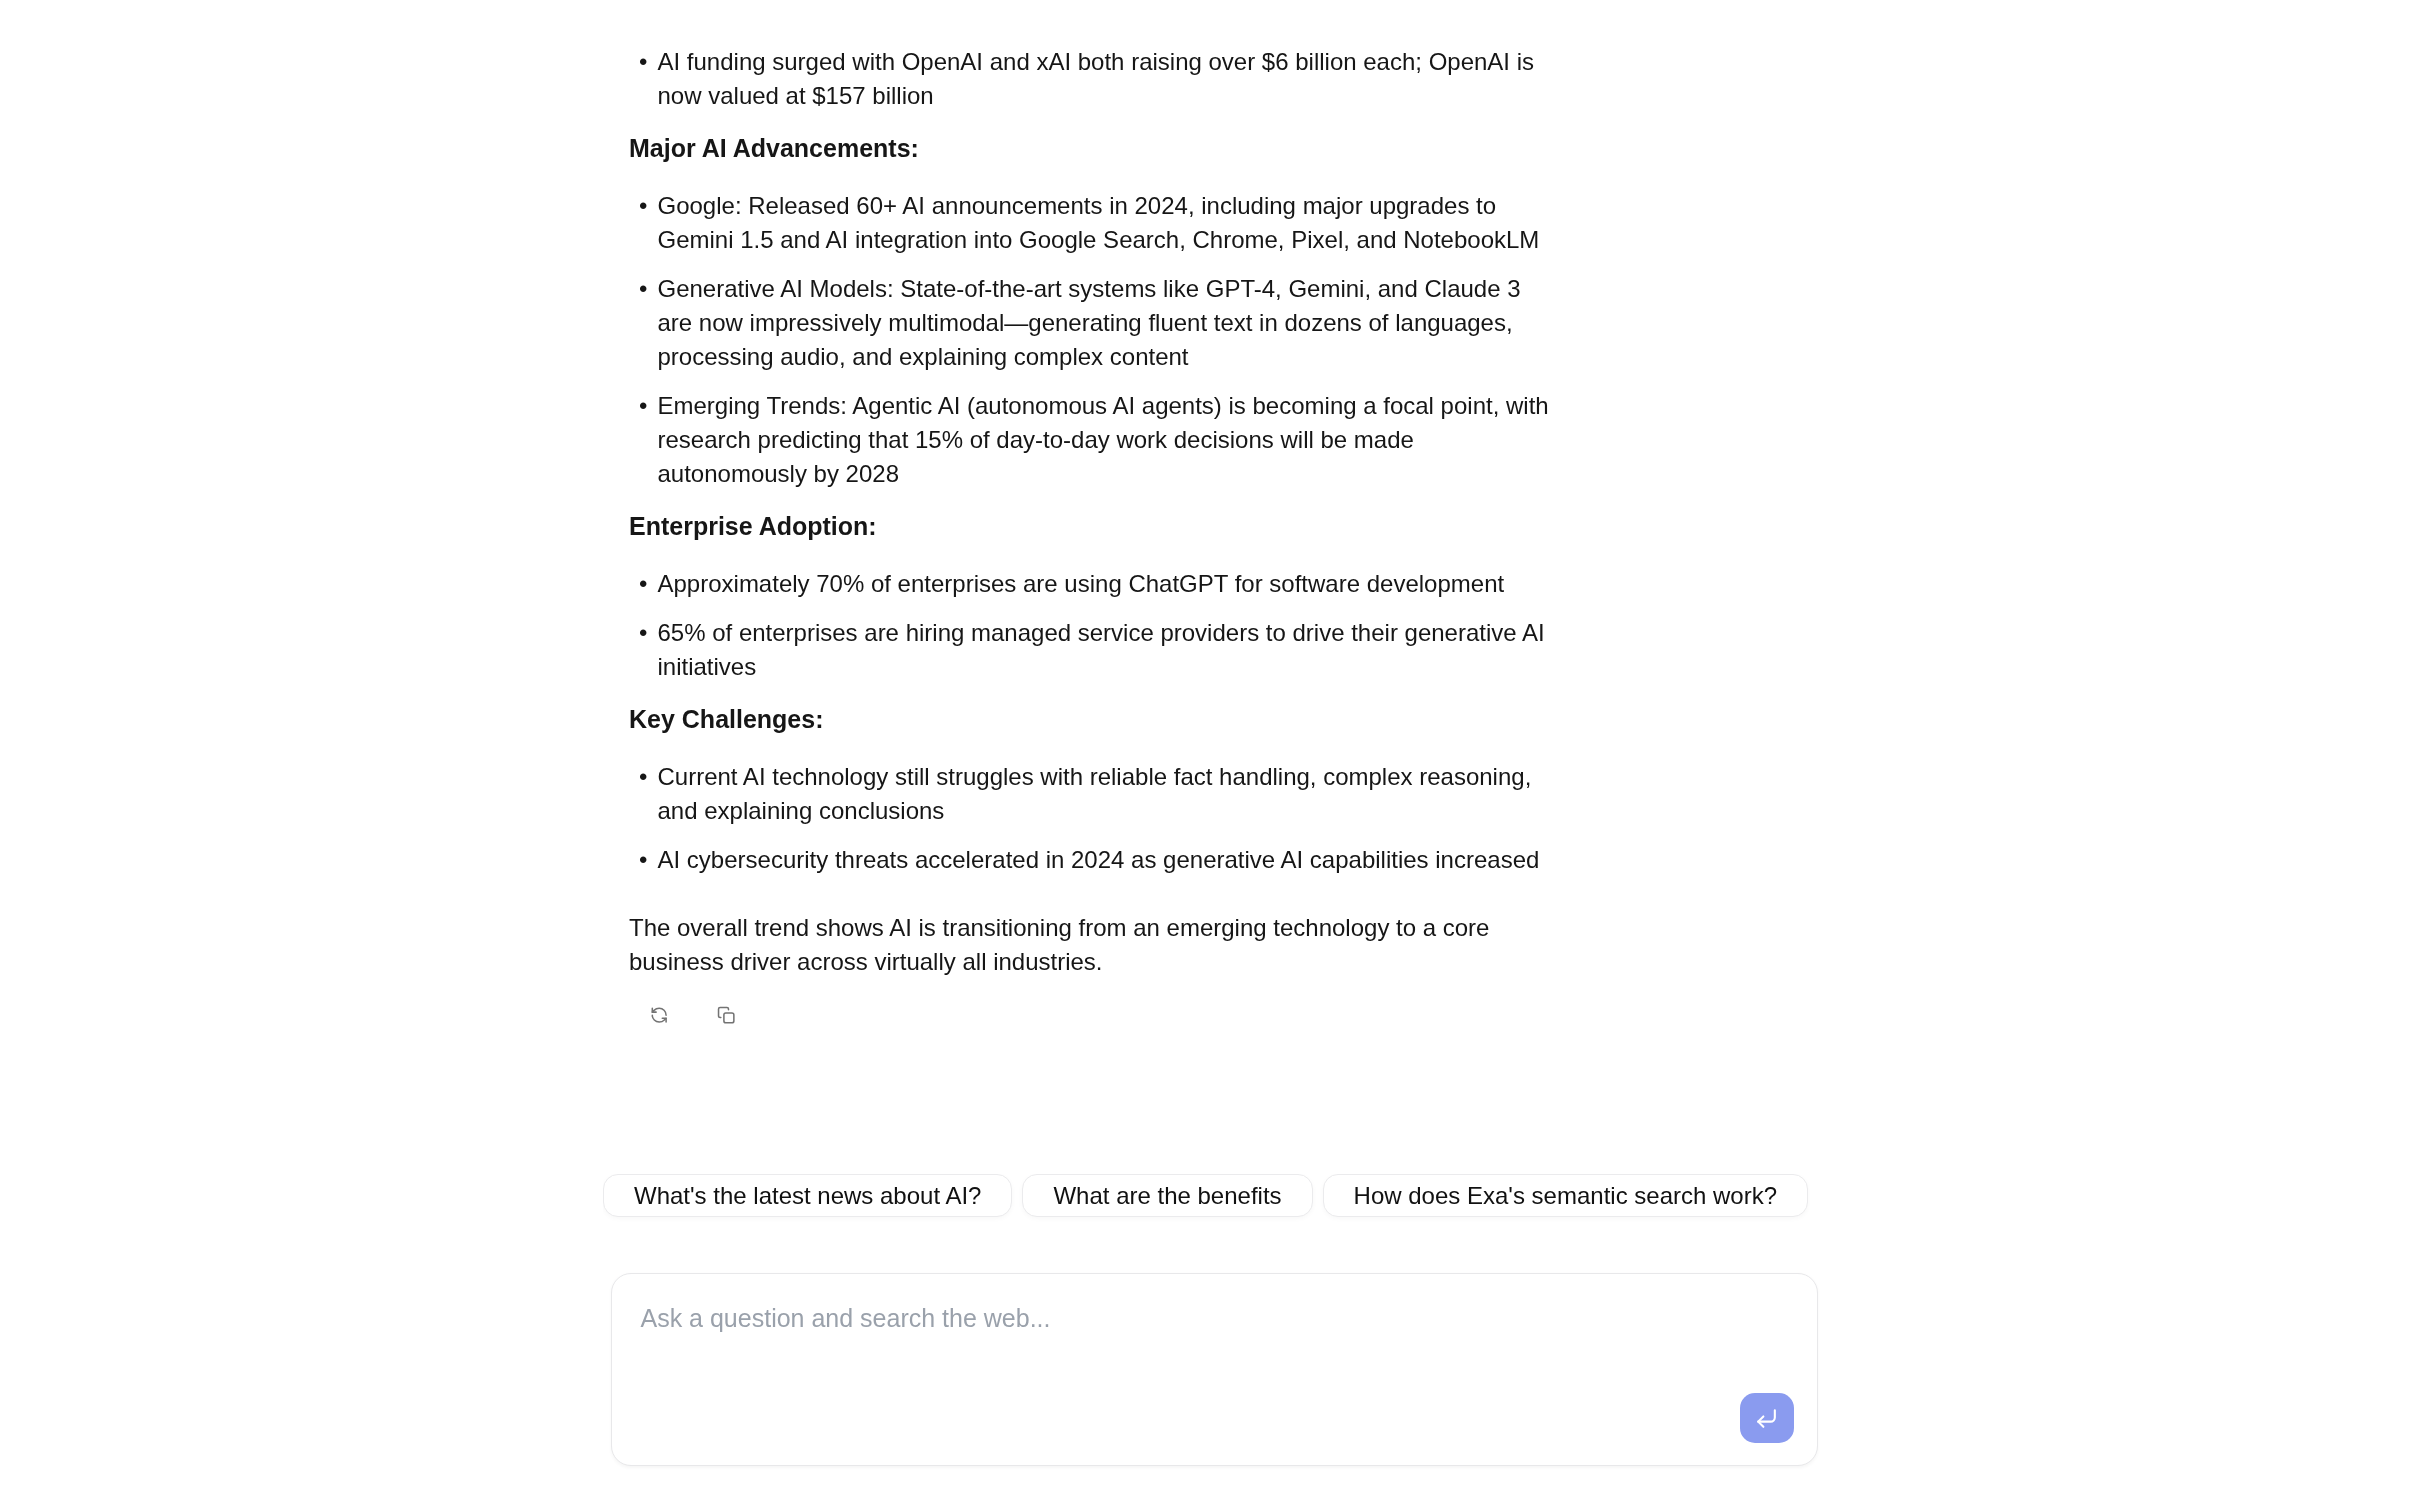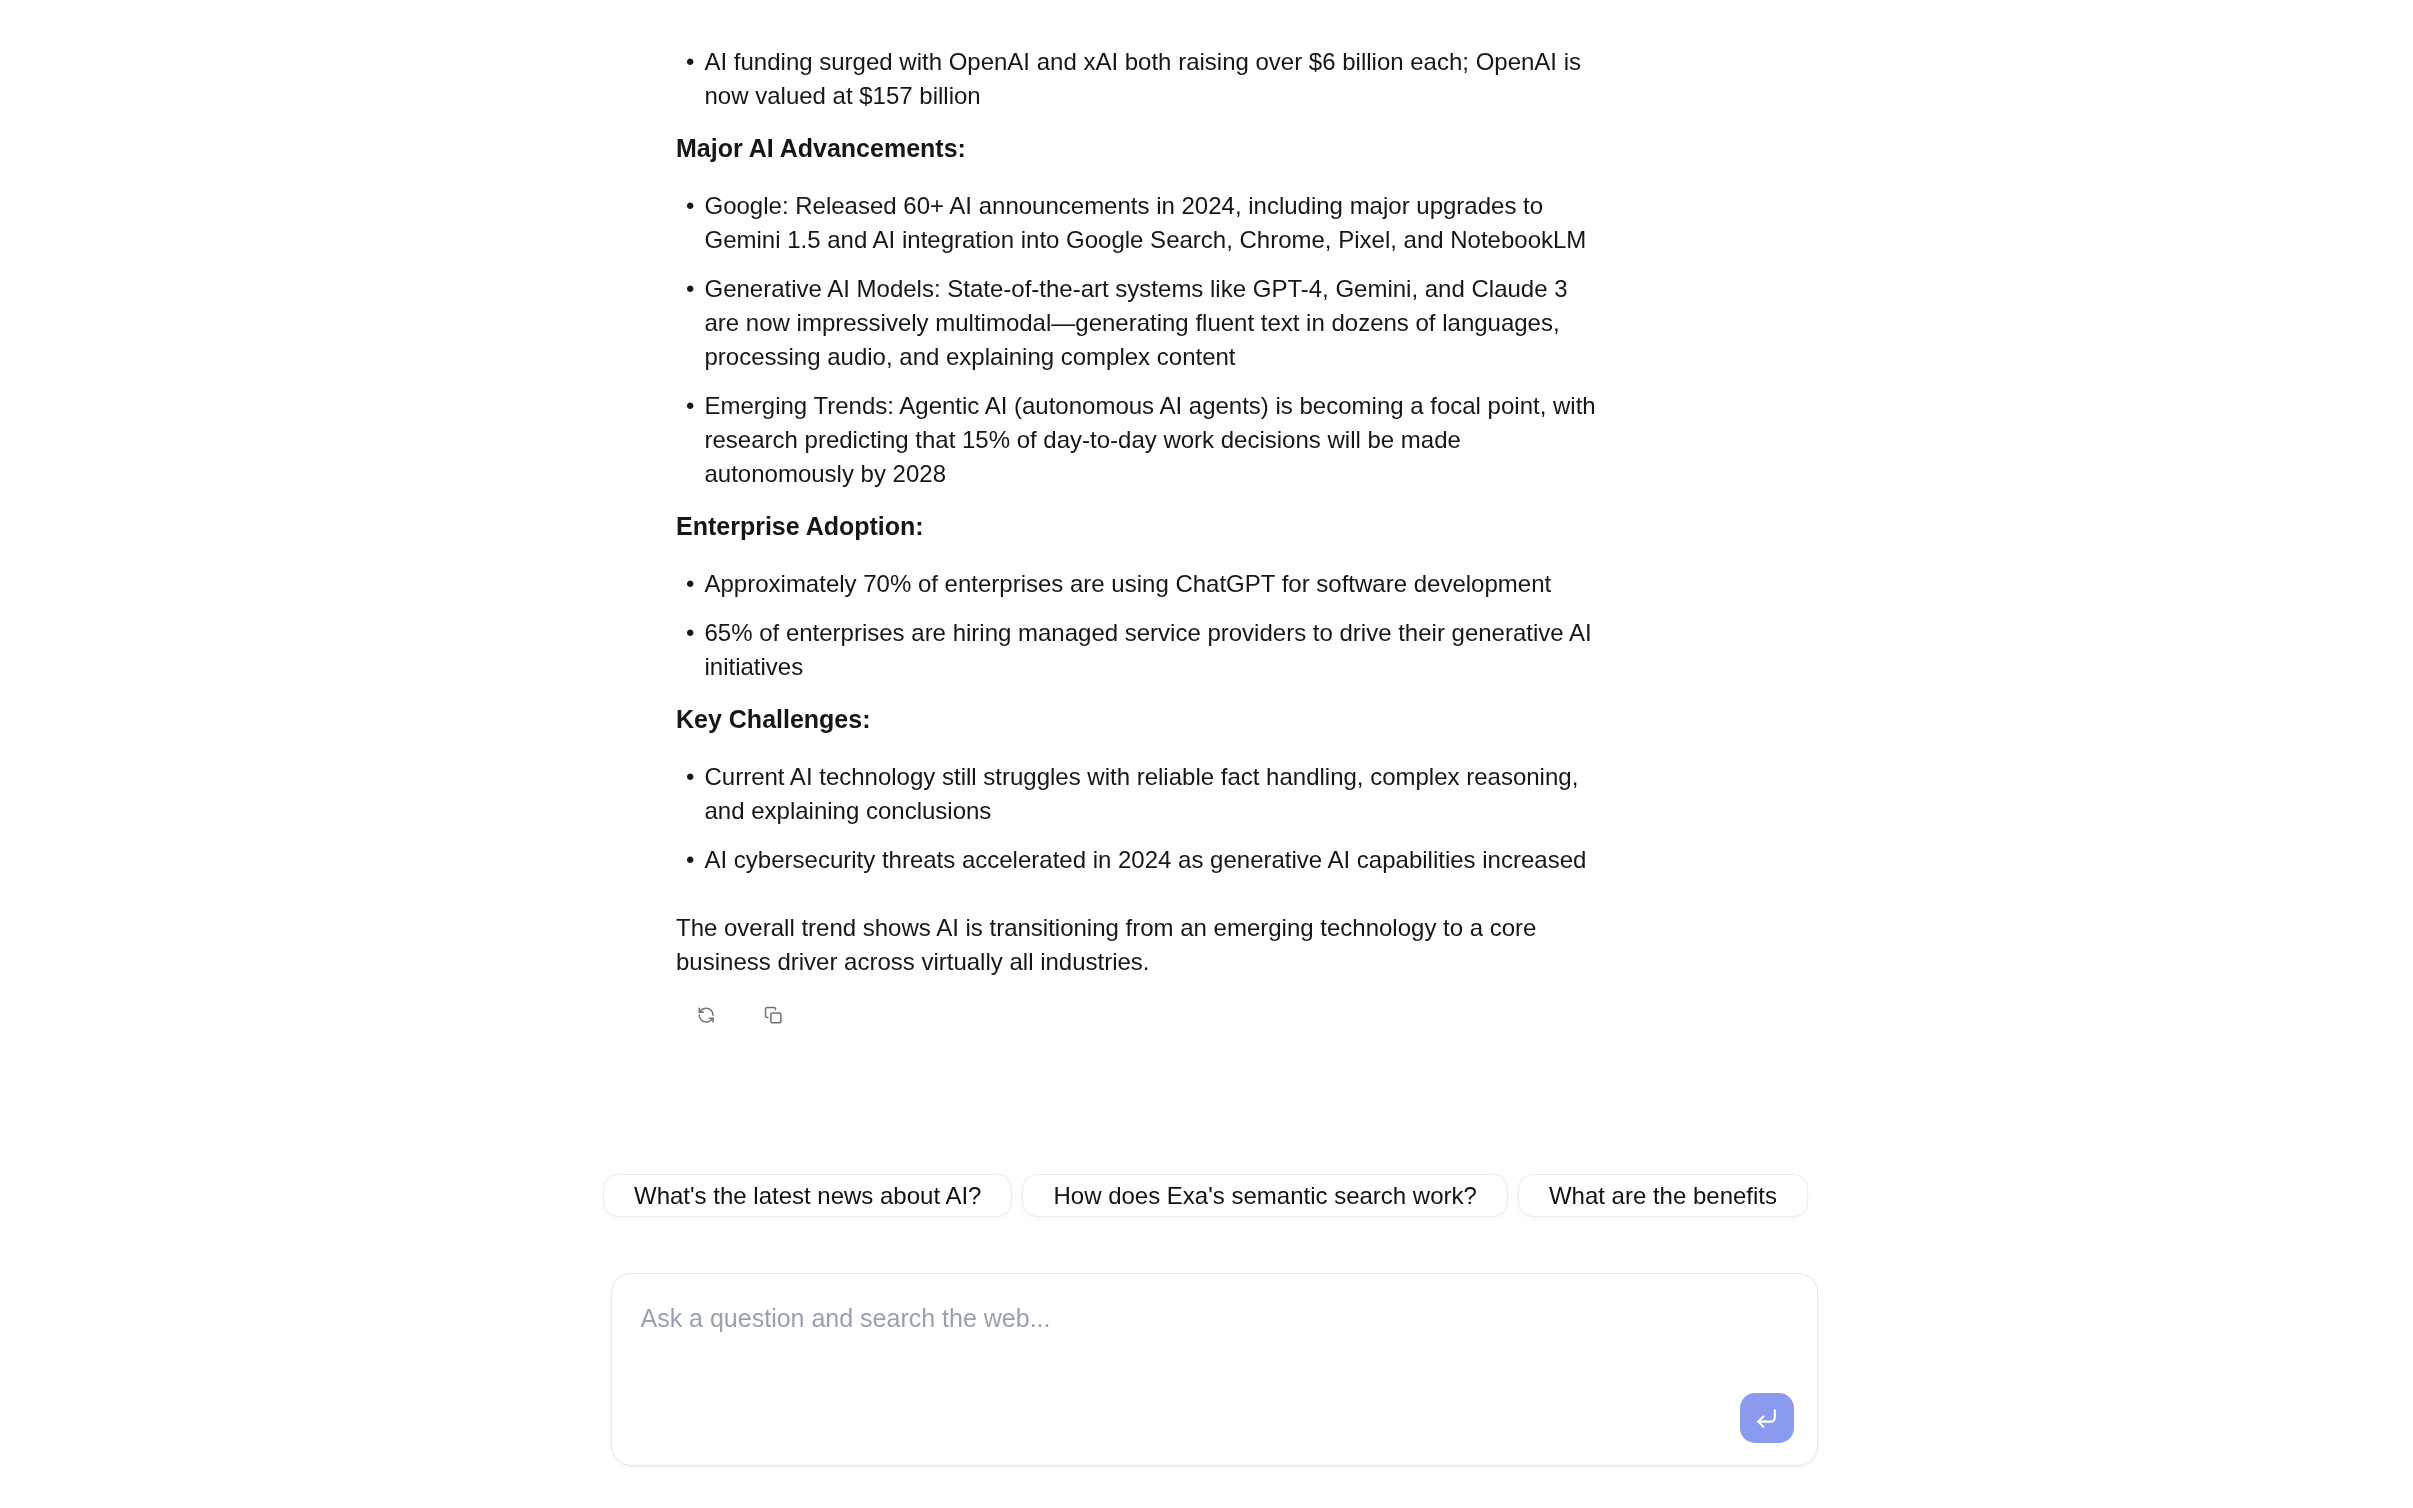--- a/index.html
+++ b/index.html
@@ -13,21 +13,20 @@
     color: #161616;
     font-size: 24px;
     line-height: 34px;
   }
 
   
   .chat-column {
     position: absolute;
     left: 629px; top: 0;
     width: 925px;
-    margin-left: 47px;
   }
   .chat-column ul { margin: 0; padding: 0; list-style: none; }
   .chat-column li {
     position: relative;
     padding-left: 28.5px;
     margin-bottom: 15px;
   }
   .chat-column li::before {
     content: "\2022";
     position: absolute;
@@ -169,22 +168,22 @@
           <path d="M5 15H4a2 2 0 0 1-2-2V4a2 2 0 0 1 2-2h9a2 2 0 0 1 2 2v1"></path>
         </svg>
       </span>
     </button>
   </div>
 
 </main>
 
 <div class="suggestions">
   <div class="chip">What's the latest news about AI?</div>
+  <div class="chip">What are the benefits</div>
   <div class="chip">How does Exa's semantic search work?</div>
-  <div class="chip">What are the benefits</div>
 </div>
 
 <div class="composer">
   <textarea placeholder="Ask a question and search the web..." style=""></textarea>
   <button class="submit-btn">
     <span style="display:flex;">
       <svg width="25" height="25" viewBox="0 0 24 24" fill="none" stroke="#ffffff" stroke-width="2" stroke-linecap="round" stroke-linejoin="round">
         <polyline points="9 10 4 15 9 20"></polyline>
         <path d="M20 4v7a4 4 0 0 1-4 4H4"></path>
       </svg>

